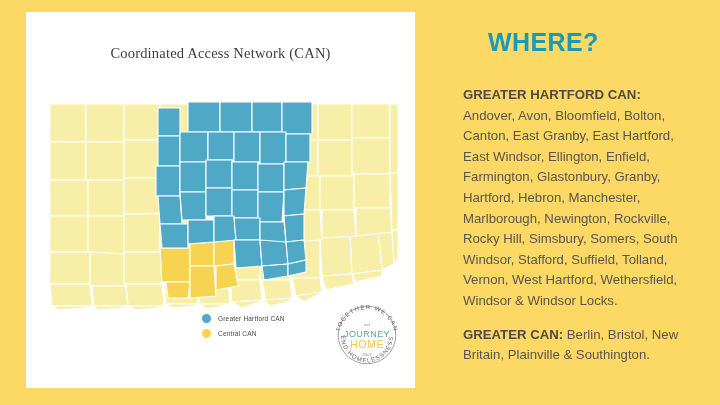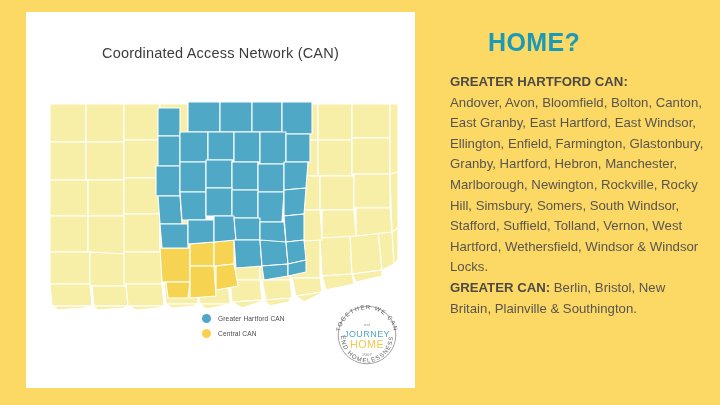--- a/index.html
+++ b/index.html
@@ -28,21 +28,21 @@
     width: 389px;
     height: 376px;
     background: #ffffff;
   }
   #map-title {
     position: absolute;
     left: 0;
     top: 33px;
     width: 389px;
     text-align: center;
-    font-family: Liberation Sans, sans-serif;
+    font-family: Liberation Serif, serif;
     font-size: 14.5px;
     font-weight: 400;
     color: #3c3c3c;
     letter-spacing: 0.2px;
   }
   #map-figure {
     position: absolute;
     left: 12px;
     top: 72px;
     width: 366px;
@@ -107,21 +107,21 @@
   }
   #can-body {
     position: absolute;
     left: 0px;
     top: 72px;
     width: 256px;
     font-size: 13.2px;
     line-height: 20.6px;
     color: #585550;
   }
-  #can-body p { margin: 0; }
+  #can-body p { margin: 13px; }
   .can-heading {
     font-weight: bold;
     color: #4d4a45;
   }
 </style>
 </head>
 <body>
 
 <div id="slide">
 
@@ -285,21 +285,21 @@
         <text x="50" y="38" text-anchor="middle" font-family="'Liberation Sans', sans-serif" font-size="6" fill="#8a8a8a">est</text>
         <text x="50" y="53" text-anchor="middle" font-family="'Liberation Sans', sans-serif" font-size="12.5" fill="#4fa8c6" letter-spacing="0.6">JOURNEY</text>
         <text x="50" y="68" text-anchor="middle" font-family="'Liberation Sans', sans-serif" font-size="15" fill="#f2c94c" letter-spacing="0.6">HOME</text>
         <text x="50" y="79" text-anchor="middle" font-family="'Liberation Sans', sans-serif" font-size="6" fill="#8a8a8a">2007</text>
       </svg>
     </div>
 
   </div>
 
   <div id="content-panel">
-    <div id="where-heading">HOME?</div>
+    <div id="where-heading">WHERE?</div>
     <div id="can-body">
       <p>
         <span class="can-heading">GREATER HARTFORD CAN:</span>
         <br>
         <span>Andover, Avon, Bloomfield, Bolton, Canton, East Granby, East Hartford, East Windsor, Ellington, Enfield, Farmington, Glastonbury, Granby, Hartford, Hebron, Manchester, Marlborough, Newington, Rockville, Rocky Hill, Simsbury, Somers, South Windsor, Stafford, Suffield, Tolland, Vernon, West Hartford, Wethersfield, Windsor &amp; Windsor Locks.</span>
       </p>
       <p>
         <span class="can-heading">GREATER CAN:</span>
         <span>Berlin, Bristol, New Britain, Plainville &amp; Southington.</span>
       </p>

